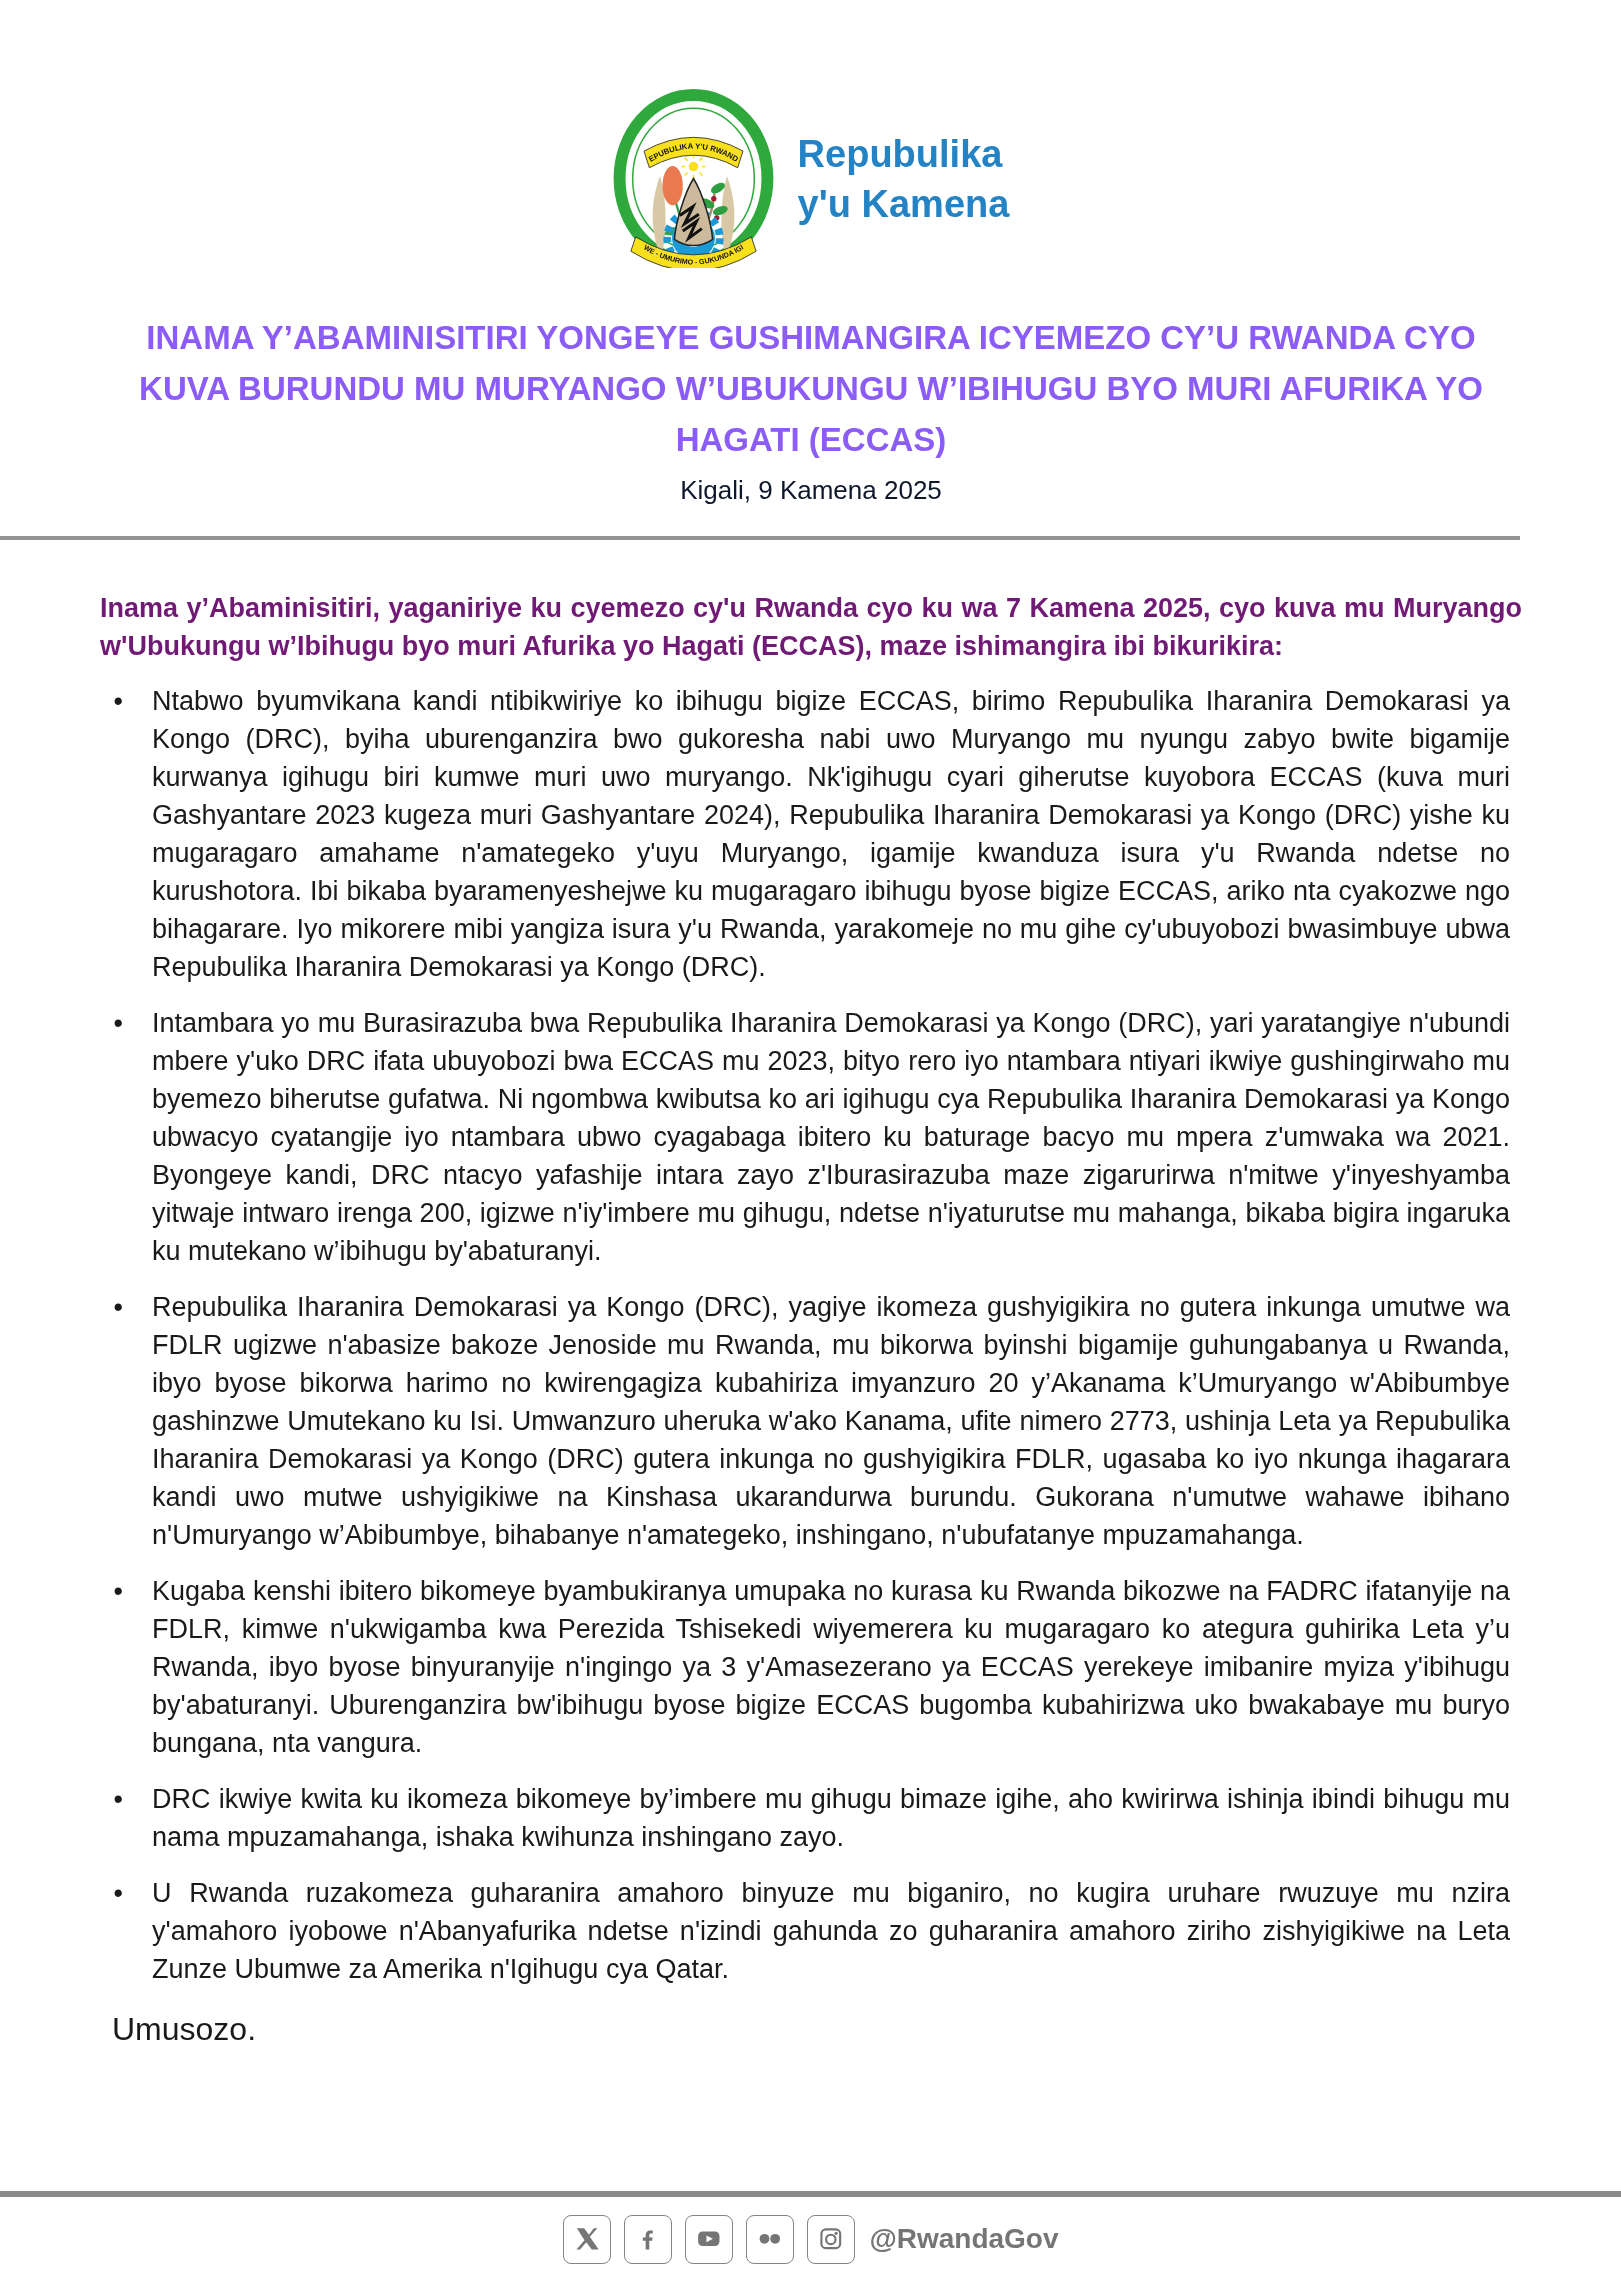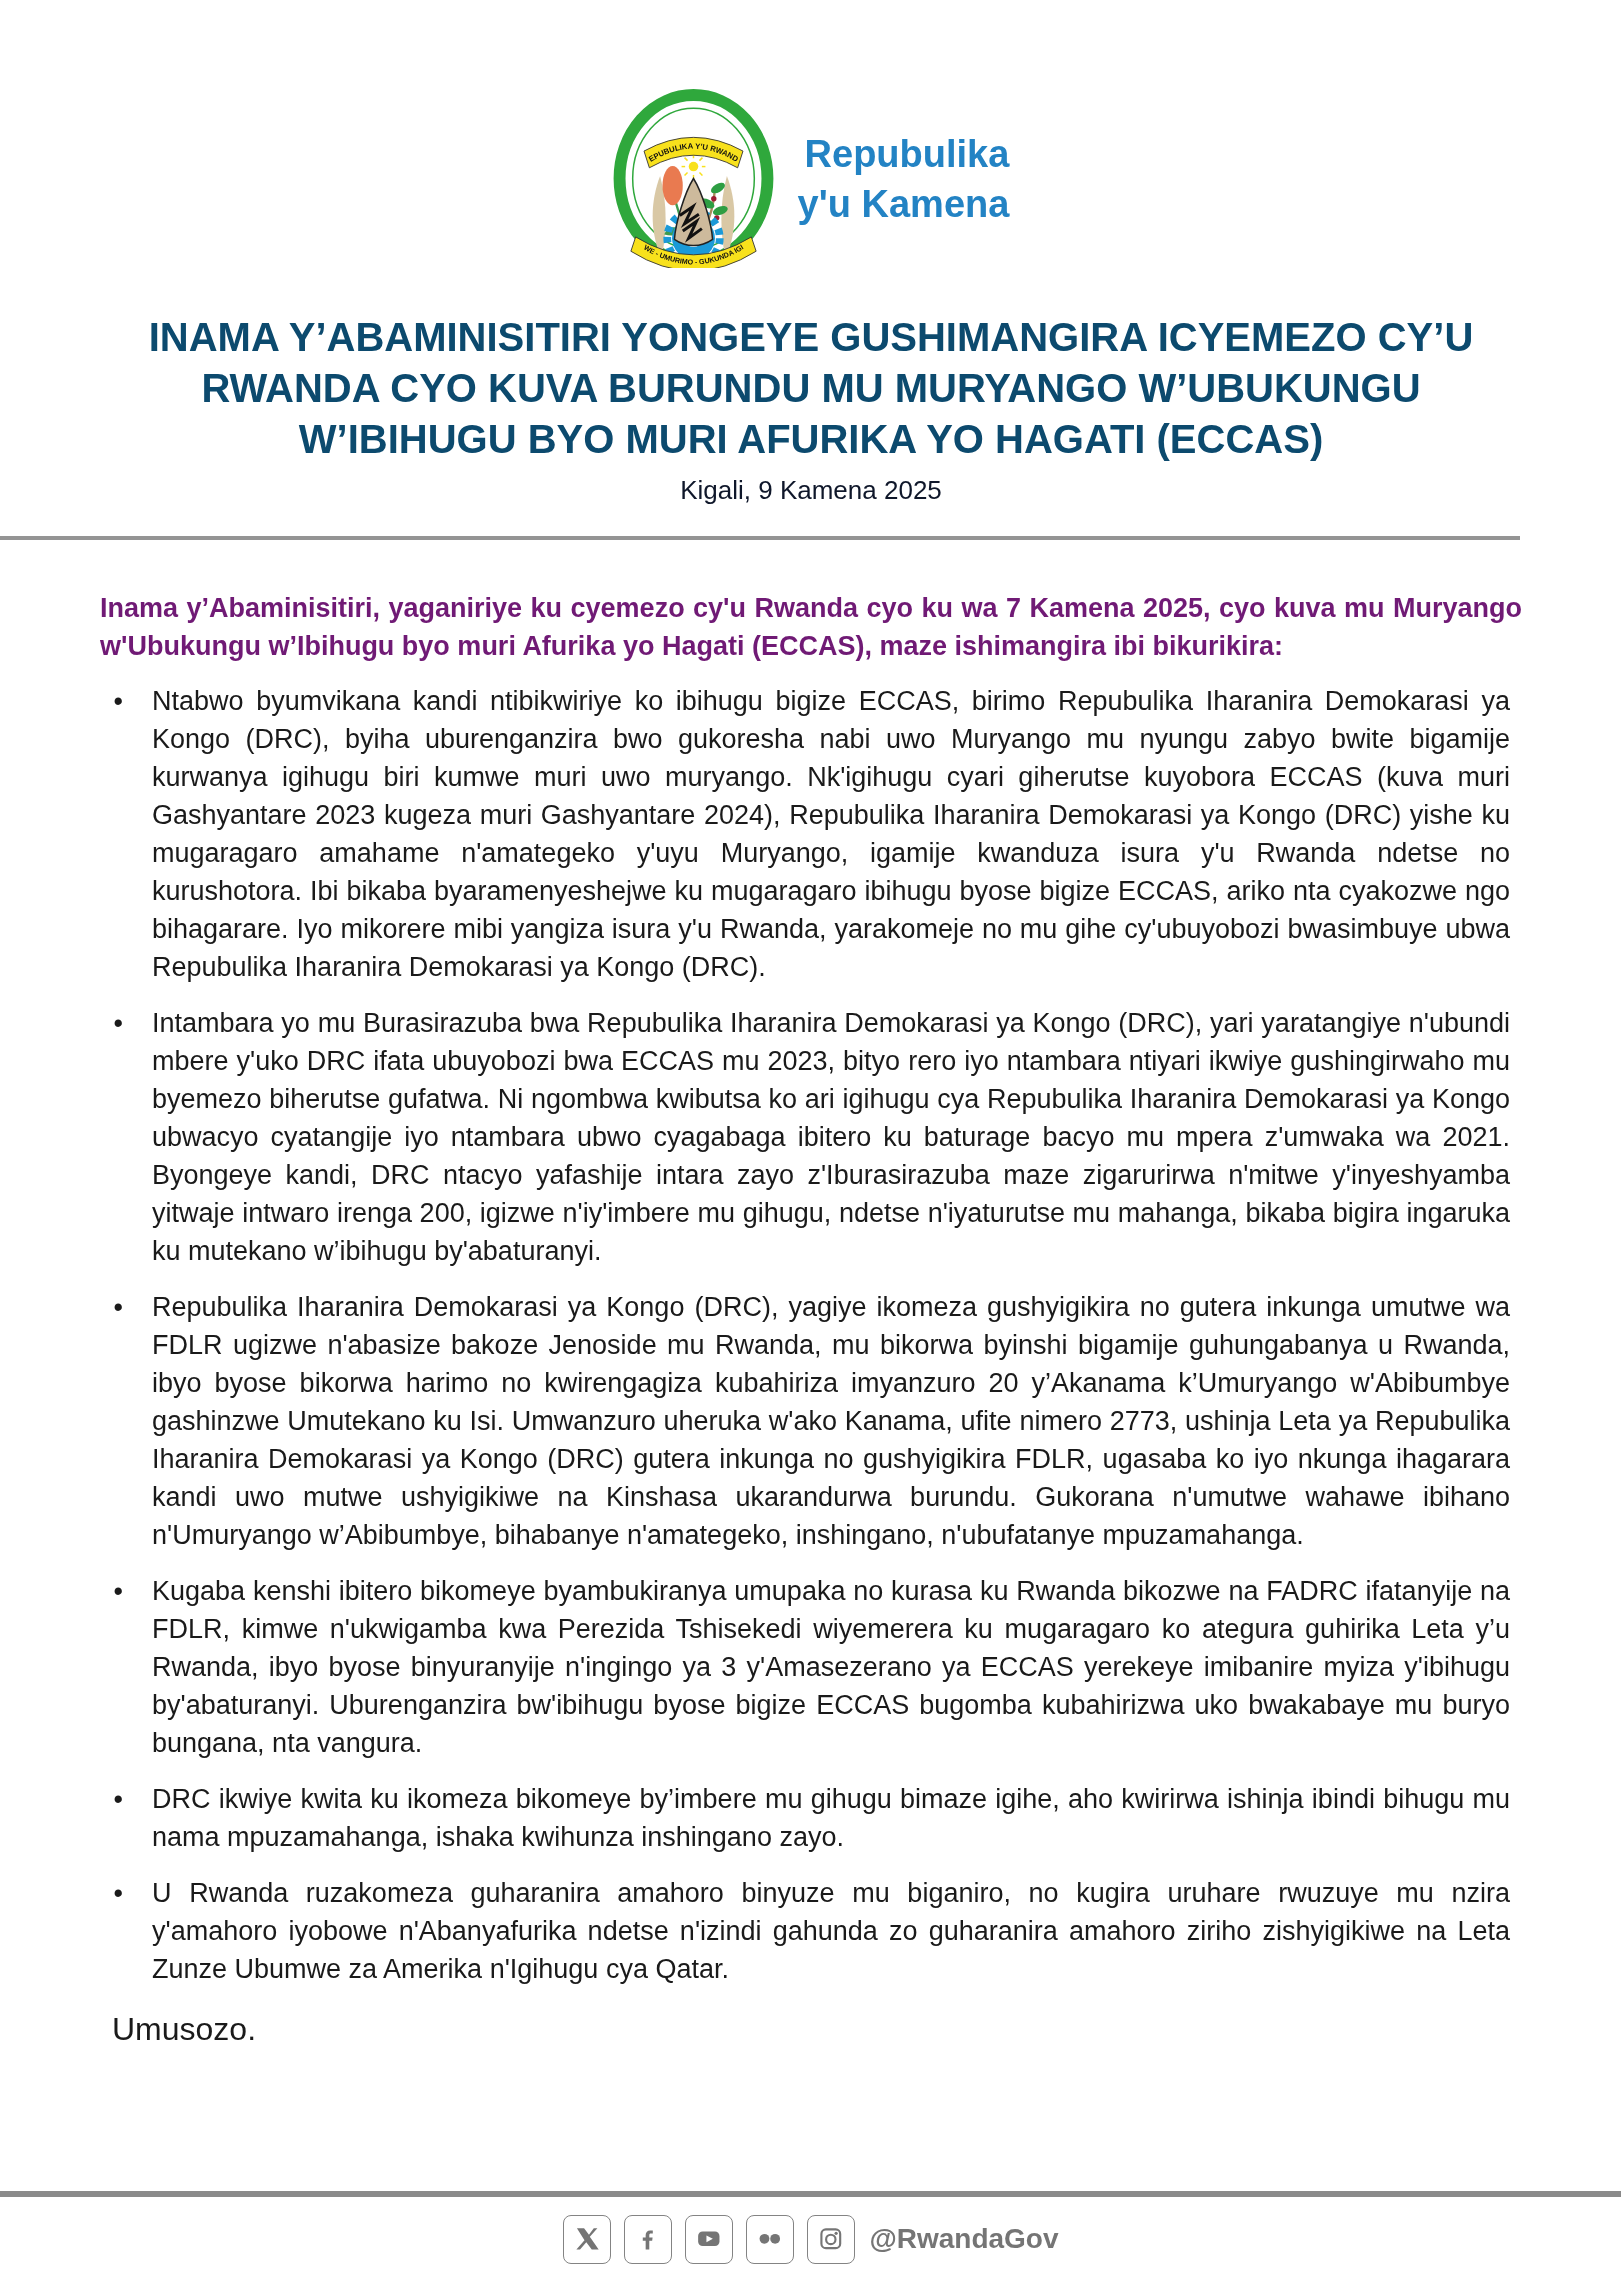--- a/index.html
+++ b/index.html
@@ -7,25 +7,25 @@
     position:relative;
     width:1622px;height:2295px;
     background:#ffffff;
     font-family:"Liberation Sans", sans-serif;
     color:#1f1f1f;
     overflow:hidden;
   }
   
   .header{padding-top:89px;}
   .brand{display:flex;align-items:center;justify-content:center;gap:24px;}
-  .brand-text{color:#2383C4;font-weight:bold;font-size:38px;line-height:50px;letter-spacing:0;text-align:right;}
+  .brand-text{color:#2383C4;font-weight:bold;font-size:38px;line-height:50px;letter-spacing:0;}
   .title{
     margin:44px auto 0 auto;max-width:1358px;
-    text-align:center;color:#0c4a6e;font-weight:bold;
-    font-size:40px;line-height:51px;
+    text-align:center;color:#8b5cf6;font-weight:bold;
+    font-size:33px;line-height:51px;
   }
   .dateline{margin-top:9.7px;text-align:center;color:#0f172a;font-size:26px;font-weight:normal;}
   .rule-top{margin:30px 0 0 0;border:0;height:4.3px;background:#949494;width:1520px;}
   
   .content{margin:49px 100px 0 100px;font-size:27px;line-height:38px;}
   .intro{margin:0;font-weight:bold;text-align:justify;color:#701a75;}
   ul.bullets{list-style:none;margin:17px 12px 0 0;padding:0;}
   ul.bullets li{
     position:relative;padding-left:52px;margin:0 0 18px 0;
     text-align:justify;color:#1a1a1a;

